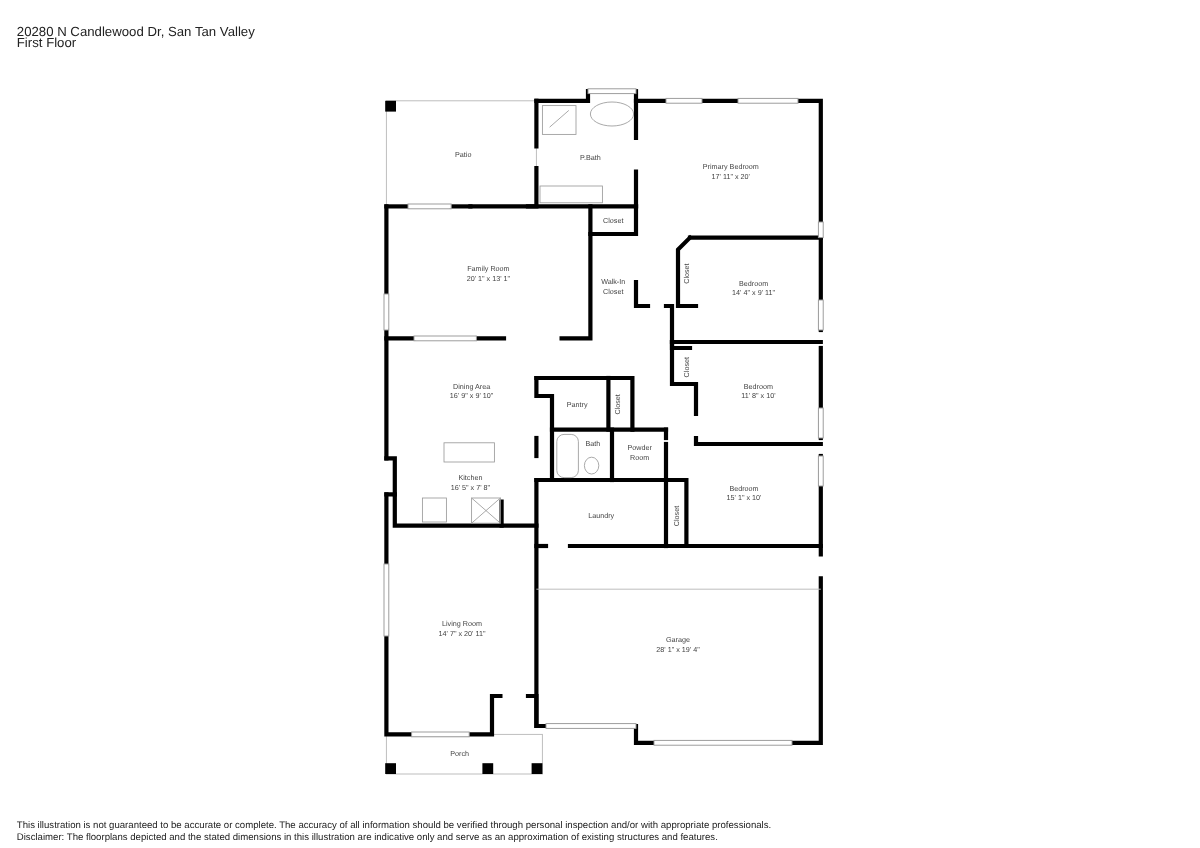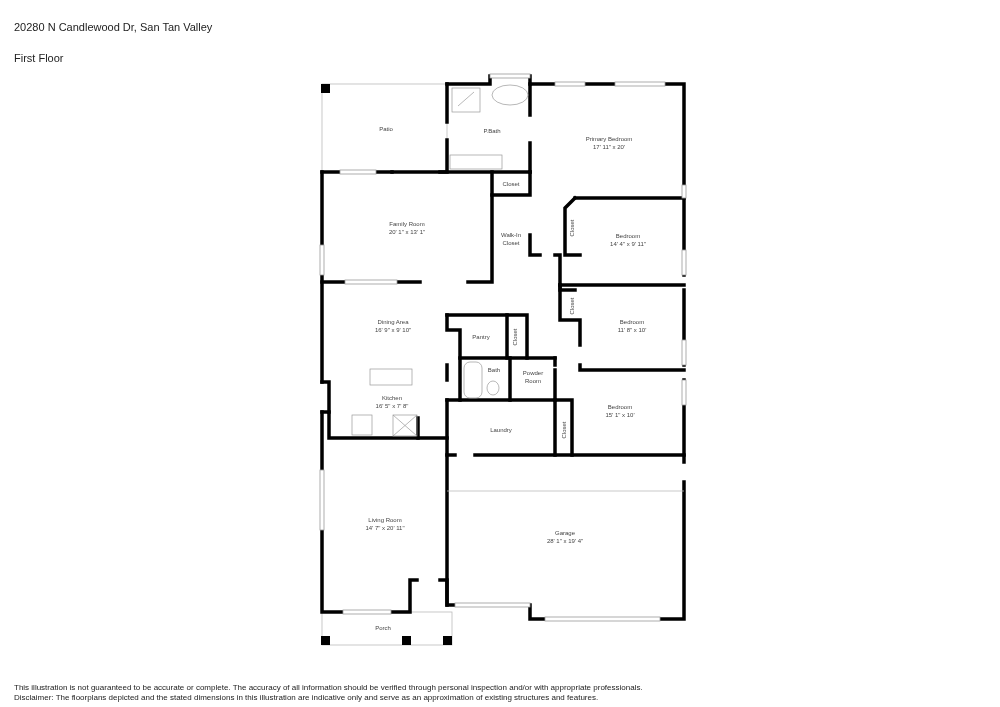--- a/index.html
+++ b/index.html
@@ -1,19 +1,19 @@
 <!DOCTYPE html>
 <html><head>
 <meta charset="utf-8">
 <style>
   html,body{margin:0;padding:0;background:#fff;}
   body{width:1000px;height:707px;position:relative;overflow:hidden;font-family:"Liberation Sans",sans-serif;color:#222;}
   .hdr{position:absolute;left:14px;font-size:11px;color:#222;}
   #addr{top:21px;}
-  #floor{top:52px;}
+  #floor{top:30px;}
   .disc{position:absolute;left:14px;font-size:8px;color:#222;}
   #disc1{top:693px;}
   #disc2{top:683px;}
   svg{position:absolute;left:0;top:0;}
   .lbl{font-family:"Liberation Sans",sans-serif;font-size:6px;fill:#444;text-anchor:middle;}
   .w{stroke:#000;stroke-width:3.5;fill:none;stroke-linecap:square;}
   .thin{stroke:#bbb;stroke-width:0.8;fill:none;}
   .win{stroke:#999;stroke-width:0.8;fill:#fff;}
   .door{stroke:#999;stroke-width:0.7;fill:none;}
 </style>

